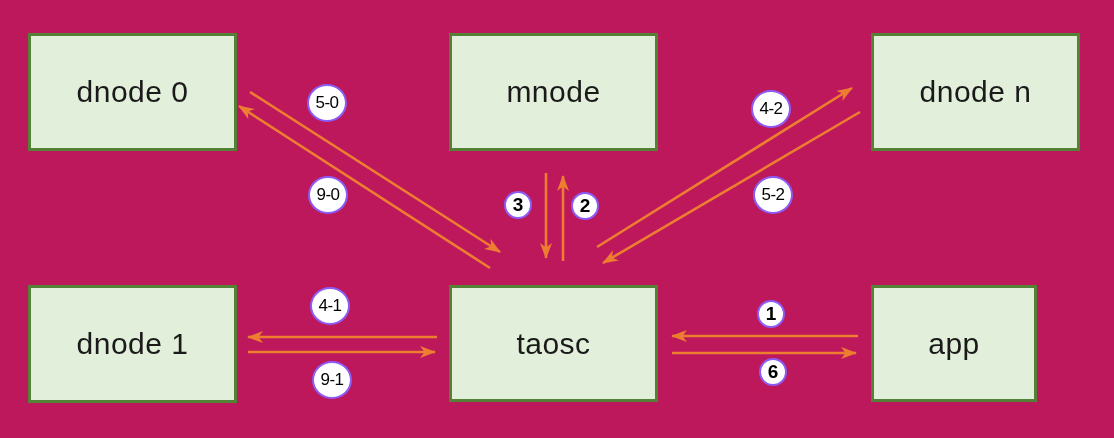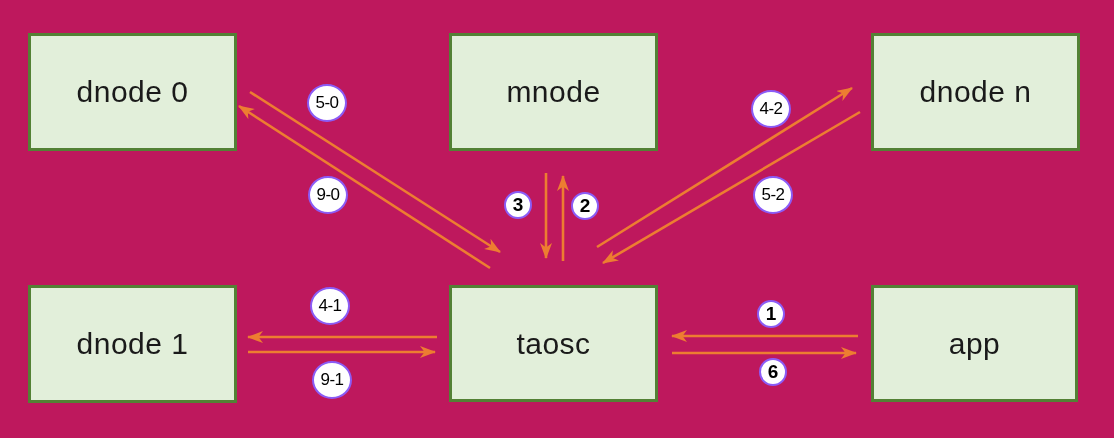--- a/index.html
+++ b/index.html
@@ -12,21 +12,21 @@
     position:absolute;width:209px;height:118px;box-sizing:border-box;
     background:#E2EFDA;border:3px solid #538135;
     display:flex;align-items:center;justify-content:center;
     font-size:30px;color:#1a1a1a;letter-spacing:0.5px;
   }
   .n-dnode0{left:28px;top:33px;}
   .n-mnode{left:449px;top:33px;}
   .n-dnoden{left:871px;top:33px;}
   .n-dnode1{left:28px;top:285px;}
   .n-taosc{left:449px;top:285px;height:117px;}
-  .n-app{left:871px;top:285px;width:207px;height:117px;}
+  .n-app{left:871px;top:285px;width:166px;height:117px;}
   .elabel{
     position:absolute;box-sizing:border-box;background:#ffffff;color:#000;
     border:2px solid #8b5cf6;border-radius:50%;
     display:flex;align-items:center;justify-content:center;
   }
   .elabel.multi{width:40px;height:38px;font-size:17px;letter-spacing:-0.5px;}
   .elabel.single{width:28px;height:28px;font-size:19px;font-weight:600;border-width:2.5px;}
   .l-50{left:307px;top:84px;}
   .l-40{left:308px;top:176px;}
   .l-3{left:504px;top:191px;}

